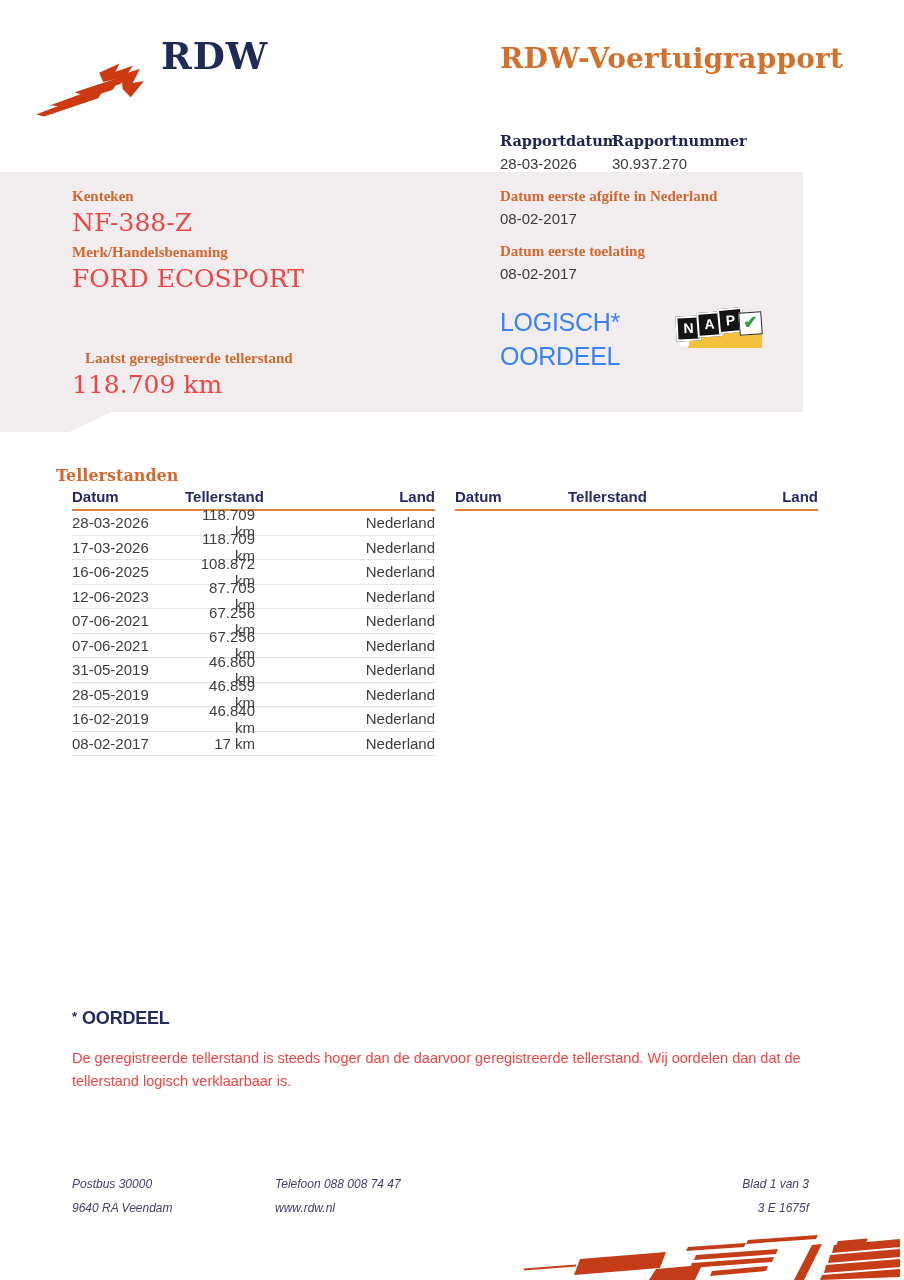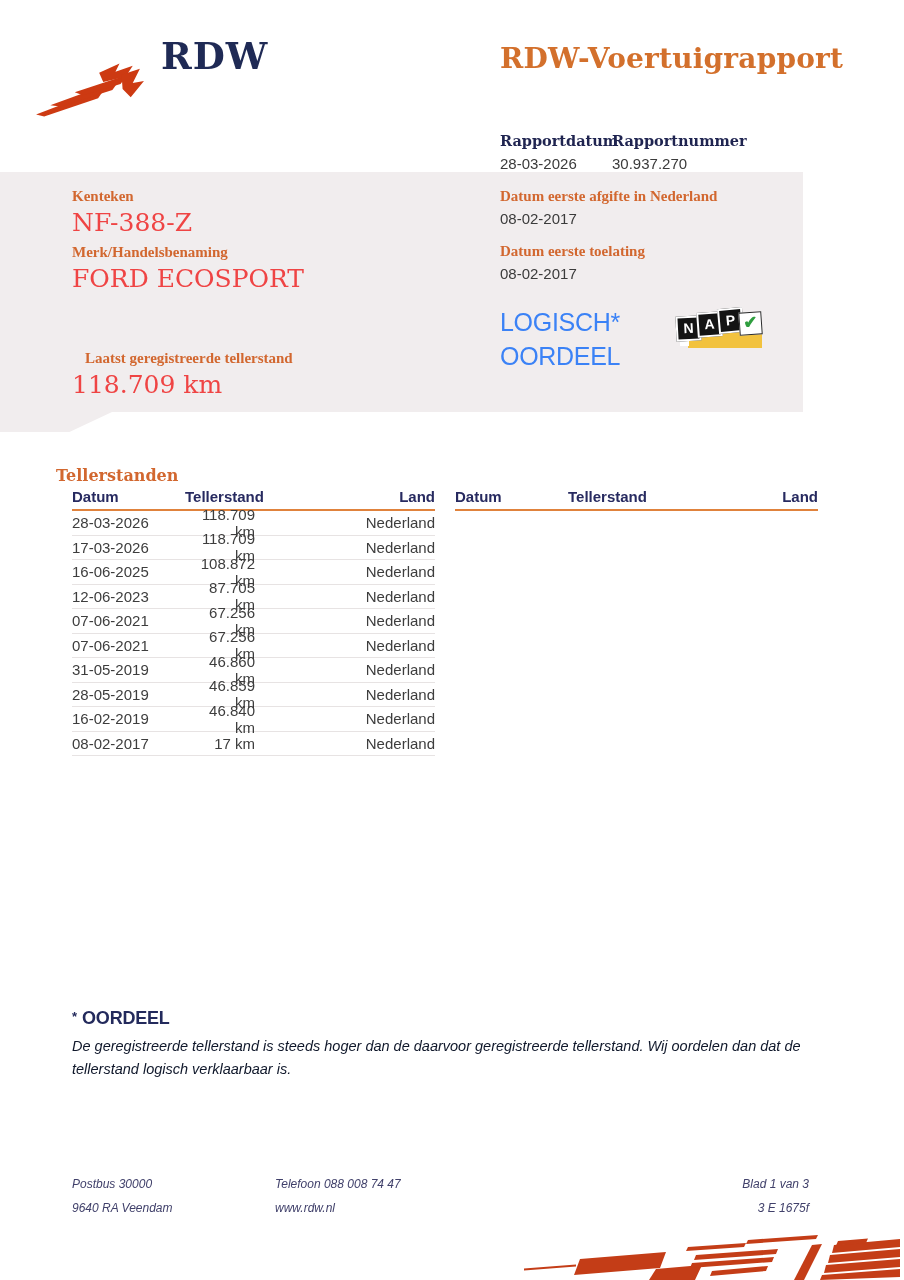--- a/index.html
+++ b/index.html
@@ -79,21 +79,21 @@
   .trow{
     display:flex;align-items:center;height:23.5px;
     border-bottom:1px solid #e7e3e3;font-size:15px;color:#3d3d3d;
   }
   .trow .c-teller{text-align:right;}
   
   .footnote{position:absolute;left:72px;top:1008px;width:742px;}
   .footnote-head{display:flex;align-items:flex-start;}
   .footnote-star{font-size:13px;color:#232a5c;font-weight:bold;margin:1px 5px 0 0;}
   .footnote-title{font-weight:bold;font-size:18px;color:#232a5c;letter-spacing:-.2px;}
-  .footnote-text{margin-top:6px;font-size:14.5px;line-height:23px;color:#0f172a;font-style:italic;}
+  .footnote-text{margin-top:18px;font-size:14.5px;line-height:23px;color:#ef4444;}
   
   .footer-col{position:absolute;top:1172px;font-size:12px;color:#41416b;line-height:24px;font-style:italic;}
   .footer-left{left:72px;}
   .footer-mid{left:275px;}
   .footer-right{right:91px;text-align:right;}
   
   .bottom-art{position:absolute;right:0;bottom:0;width:384px;height:45px;}
 </style>
 </head>
 <body>

